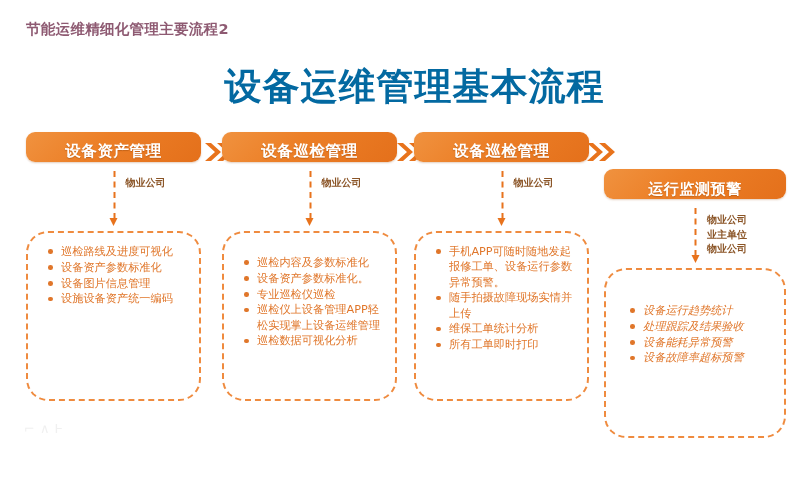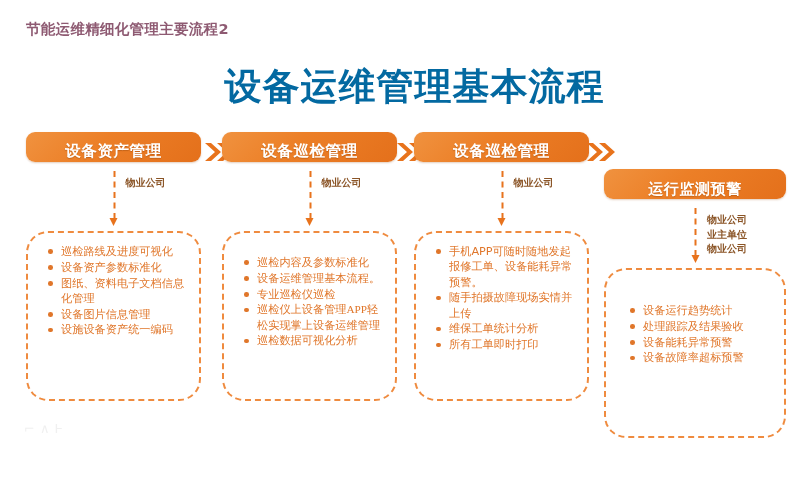--- a/index.html
+++ b/index.html
@@ -152,22 +152,22 @@
     height: 170px;
     border: 2px dashed #ef8b3f;
     border-radius: 22px;
     box-sizing: border-box;
   }
   .card ul {
     list-style: none;
     margin: 0;
     padding: 11px 9px 0 20px;
   }
-  .col.c1 .card ul { padding-top: 22px; font-family: Liberation Serif, serif; }
-  .col.c3 .card ul { padding-top: 33px; padding-left: 24px; }
+  .col.c1 .card ul { padding-top: 22px; }
+  .col.c3 .card ul { padding-top: 33px; padding-left: 24px; font-style: italic; }
   .card li {
     position: relative;
     font-size: 11.2px;
     line-height: 15.3px;
     color: #e0762a;
     margin: 0 0 0.5px 0;
     padding-left: 13px;
     text-align: left;
   }
   .card li::before {
@@ -230,63 +230,62 @@
       <div class="line"></div>
         <div class="arrow"></div>
     </div>
     <div class="roles">
       <span class="role-line">物业公司</span>
     </div>
     <div class="card">
       <ul>
         <li>巡检路线及进度可视化</li>
         <li>设备资产参数标准化</li>
-        <li>图纸、资料电子文档信息化管理</li>
         <li>设备图片信息管理</li>
         <li>设施设备资产统一编码</li>
       </ul>
     </div>
   </div>
 
   <div class="col c1">
     <div class="pill">
       <span>设备巡检管理</span>
     </div>
     <div class="connector">
       <div class="line"></div>
         <div class="arrow"></div>
     </div>
     <div class="roles">
       <span class="role-line">物业公司</span>
     </div>
     <div class="card">
       <ul>
         <li>巡检内容及参数标准化</li>
-        <li>设备运维管理基本流程。</li>
+        <li>设备资产参数标准化。</li>
         <li>专业巡检仪巡检</li>
         <li>巡检仪上设备管理APP轻松实现掌上设备运维管理</li>
         <li>巡检数据可视化分析</li>
       </ul>
     </div>
   </div>
 
   <div class="col c2">
     <div class="pill">
       <span>设备巡检管理</span>
     </div>
     <div class="connector">
       <div class="line"></div>
         <div class="arrow"></div>
     </div>
     <div class="roles">
       <span class="role-line">物业公司</span>
     </div>
     <div class="card">
       <ul>
-        <li>手机APP可随时随地发起报修工单、设备能耗异常预警。</li>
+        <li>手机APP可随时随地发起报修工单、设备运行参数异常预警。</li>
         <li>随手拍摄故障现场实情并上传</li>
         <li>维保工单统计分析</li>
         <li>所有工单即时打印</li>
       </ul>
     </div>
   </div>
 
   <div class="col c3">
     <div class="pill">
       <span>运行监测预警</span>

